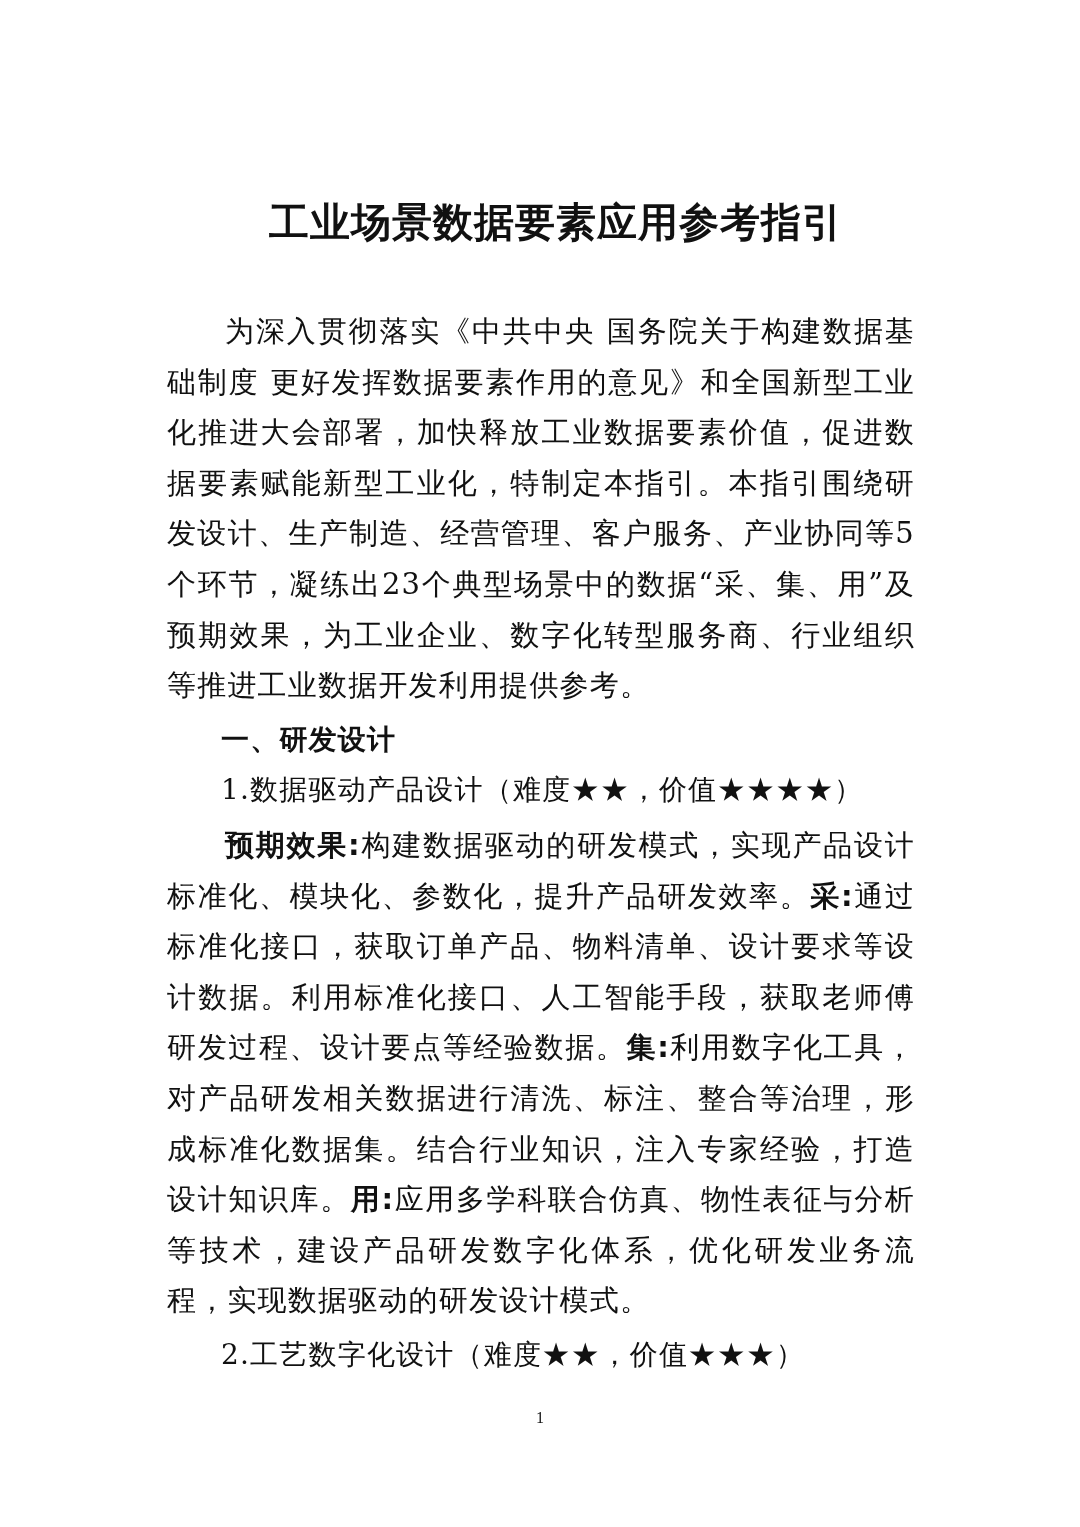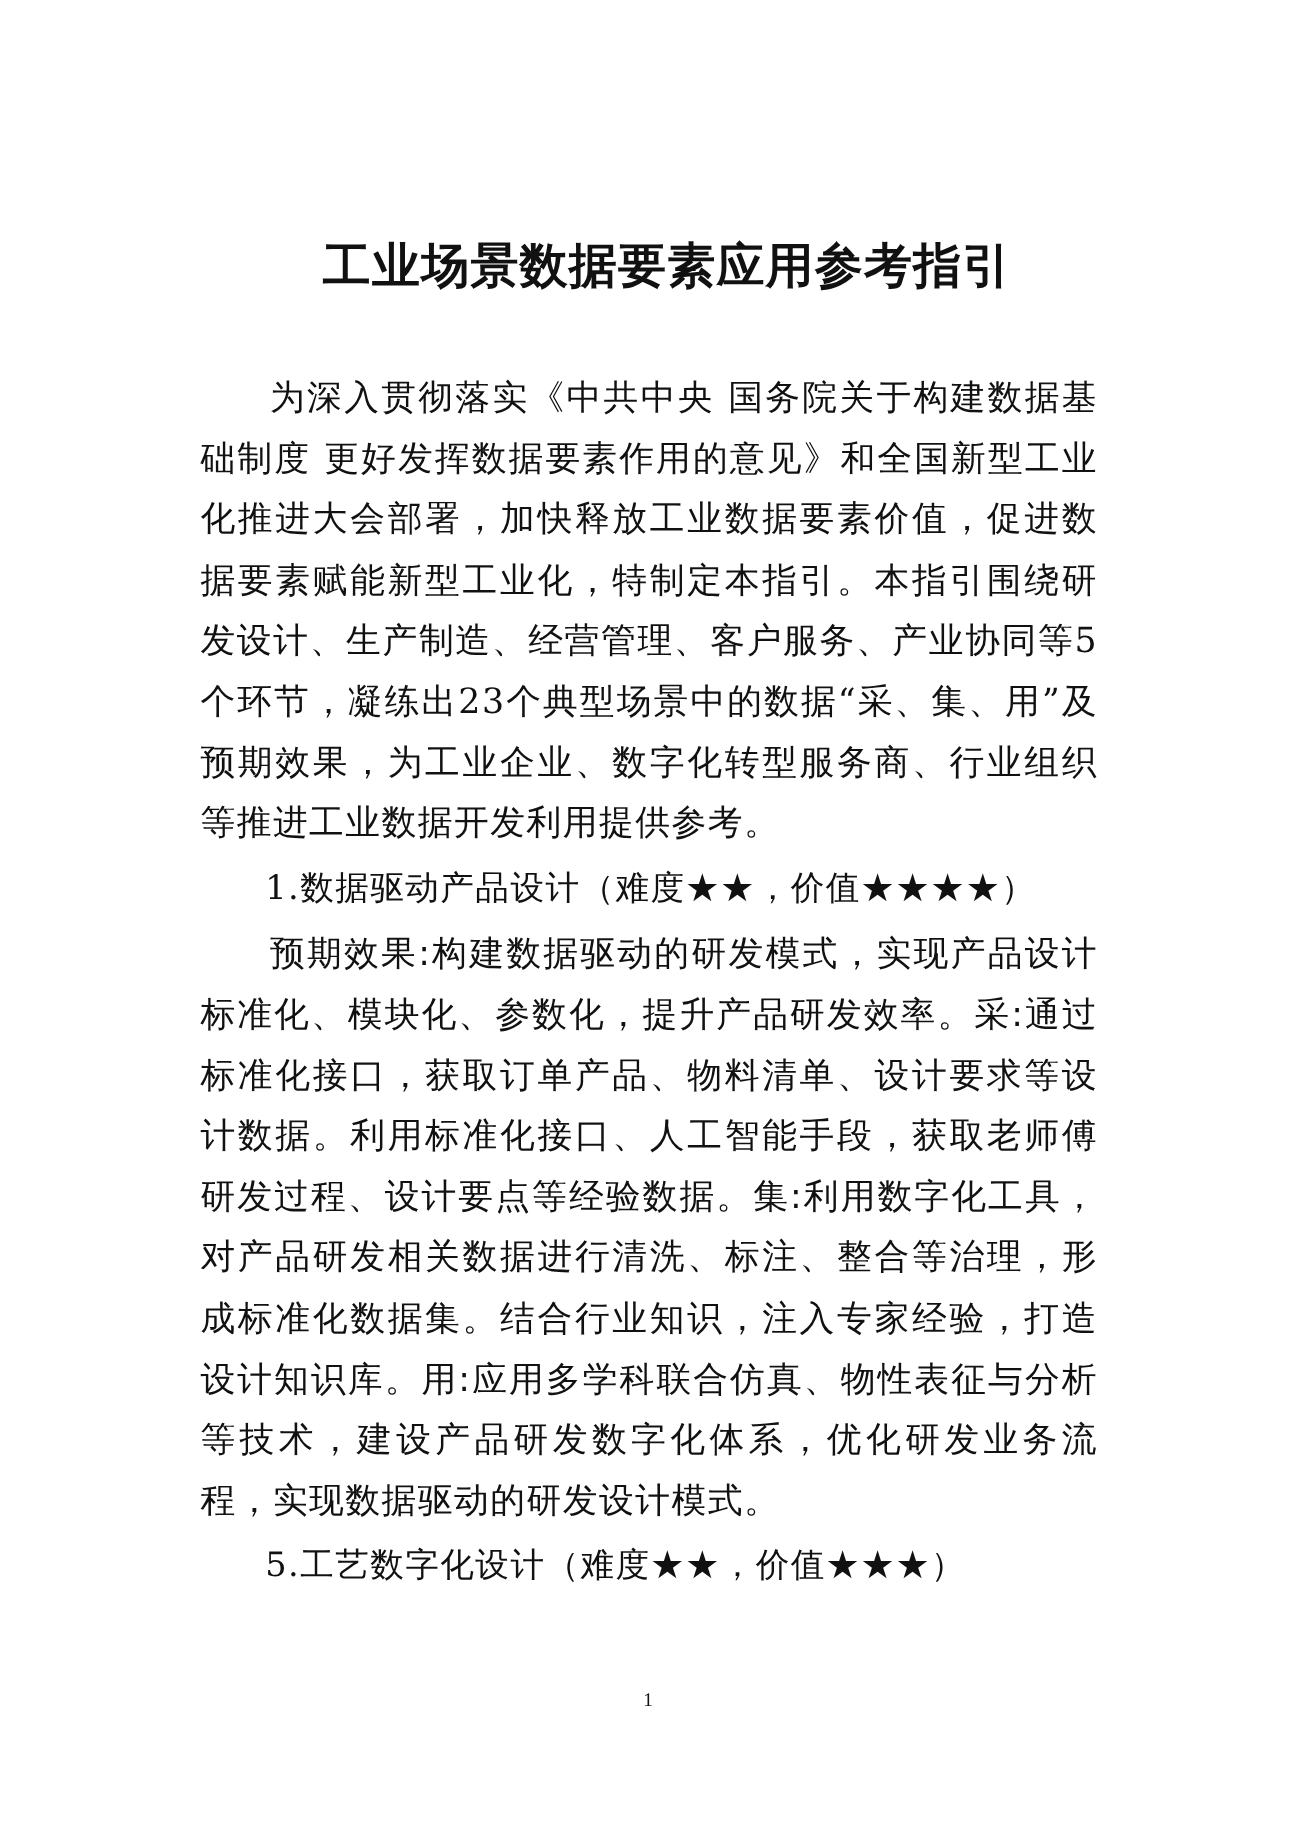--- a/index.html
+++ b/index.html
@@ -56,21 +56,21 @@
       font-family: "DejaVu Sans", "Liberation Sans", sans-serif;
       font-size: 28px;
     }
     .heading2 {
       margin: 0;
       text-indent: 58px;
       font-weight: normal;
       font-size: 28px;
     }
     .label-bold {
-      font-weight: normal;
+      font-weight: bold;
       font-family: "DejaVu Sans", "Liberation Sans", sans-serif;
     }
     .page-number {
       position: absolute;
       left: 0;
       top: 1406px;
       width: 1080px;
       text-align: center;
       font-size: 16px;
       line-height: 24px;
@@ -79,23 +79,24 @@
   </style>
 </head>
 <body>
 
 <div class="page">
   <div class="title">工业场景数据要素应用参考指引</div>
 
   <div class="body-text">
     <p class="para">为深入贯彻落实《中共中央 国务院关于构建数据基础制度 更好发挥数据要素作用的意见》和全国新型工业化推进大会部署，加快释放工业数据要素价值，促进数据要素赋能新型工业化，特制定本指引。本指引围绕研发设计、生产制造、经营管理、客户服务、产业协同等5个环节，凝练出23个典型场景中的数据“采、集、用”及预期效果，为工业企业、数字化转型服务商、行业组织等推进工业数据开发利用提供参考。</p>
 
+    <p class="heading1">一、研发设计</p>
 
     <p class="heading2">1.数据驱动产品设计（难度★★，价值★★★★）</p>
 
     <p class="para"><span class="label-bold">预期效果:</span><span>构建数据驱动的研发模式，实现产品设计标准化、模块化、参数化，提升产品研发效率。</span><span class="label-bold">采:</span><span>通过标准化接口，获取订单产品、物料清单、设计要求等设计数据。利用标准化接口、人工智能手段，获取老师傅研发过程、设计要点等经验数据。</span><span class="label-bold">集:</span><span>利用数字化工具，对产品研发相关数据进行清洗、标注、整合等治理，形成标准化数据集。结合行业知识，注入专家经验，打造设计知识库。</span><span class="label-bold">用:</span><span>应用多学科联合仿真、物性表征与分析等技术，建设产品研发数字化体系，优化研发业务流程，实现数据驱动的研发设计模式。</span></p>
 
-    <p class="heading2">5.工艺数字化设计（难度★★，价值★★★）</p>
+    <p class="heading2">2.工艺数字化设计（难度★★，价值★★★）</p>
 
   </div>
 
   <div class="page-number">1</div>
 </div>
 
 </body></html>

